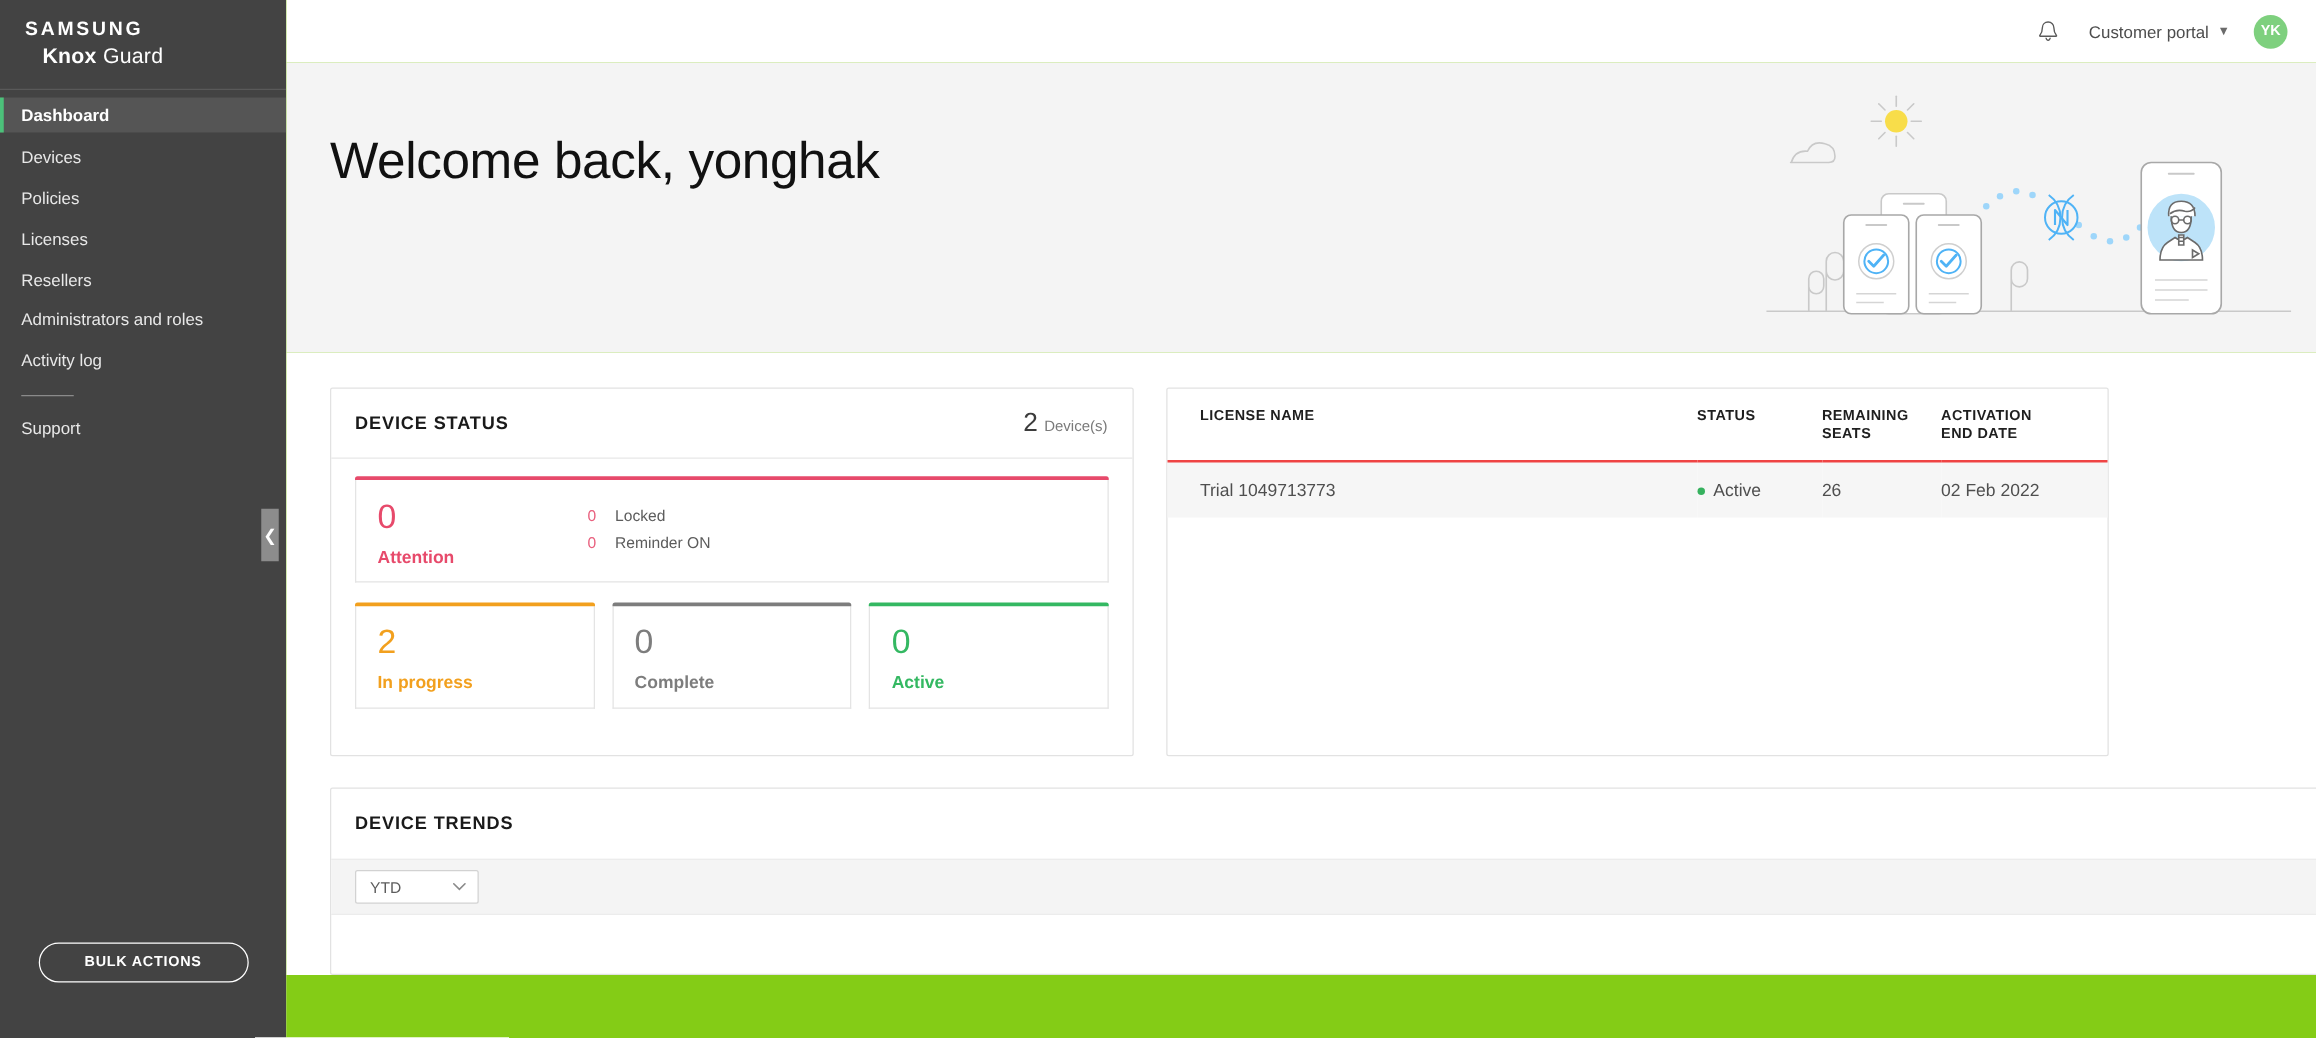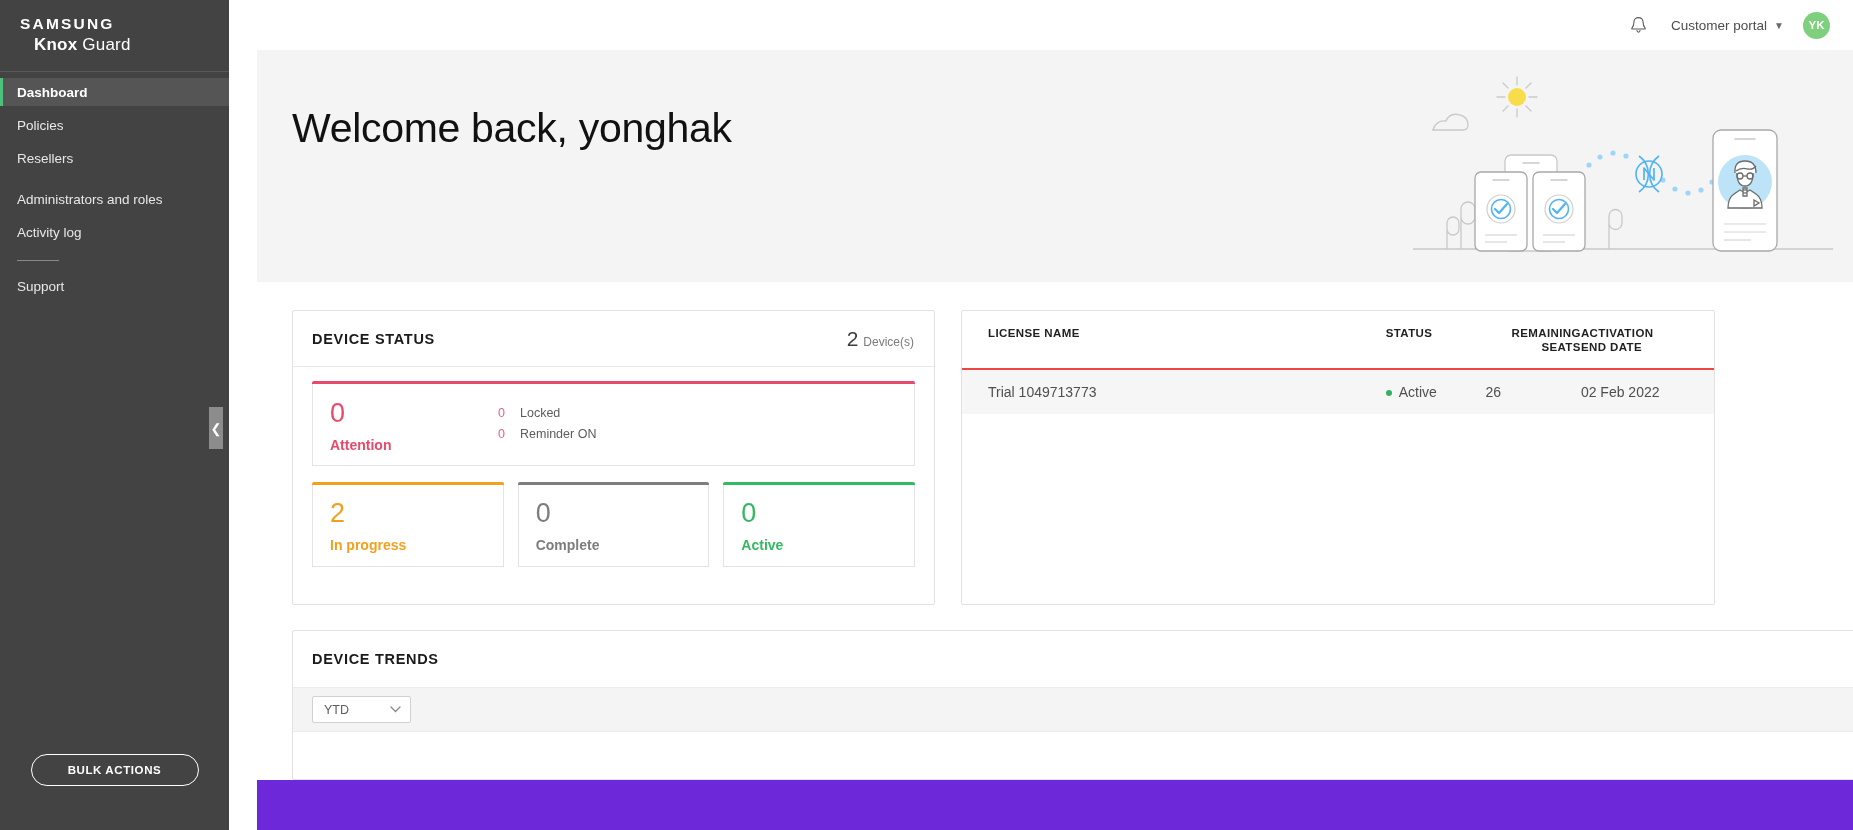--- a/index.html
+++ b/index.html
@@ -95,23 +95,22 @@
     font-size: 13px;
     cursor: pointer;
     z-index: 5;
   }
 
   
   .main {
     flex: 1 1 auto;
     height: 830px;
     position: relative;
-    background: #6d28d9;
+    background: #84cc16;
     overflow: hidden;
-    margin-left: 28px;
   }
   .topbar {
     height: 50px;
     background: #ffffff;
     display: flex; align-items: center; justify-content: flex-end;
     padding-right: 23px;
     gap: 0px;
   }
   .bell {
     width: 26px; height: 26px;
@@ -243,21 +242,21 @@
     font-size: 11.5px;
     font-weight: 700;
     color: #1f1f1f;
     letter-spacing: 0.4px;
     padding: 15px 0 14px 0;
     vertical-align: top;
     line-height: 14px;
   }
   .lic-table th.c-name { padding-left: 26px; width: 382px; }
   .lic-table th.c-status { width: 90px; }
-  .lic-table th.c-seats { width: 86px; text-align: right; }
+  .lic-table th.c-seats { width: 86px; }
   .lic-table th.c-date { width: 120px; }
   .lic-table tbody tr { background: #f6f6f6; }
   .lic-table td {
     font-size: 14px;
     color: #4f4f4f;
     padding: 14px 0 14px 0;
     border-top: 2px solid #ef4444;
   }
   .lic-table td.c-name { padding-left: 26px; }
   .status-dot {
@@ -308,26 +307,32 @@
       <div class="brand-knox"><b>Knox</b><span class="guard">Guard</span></div>
     </div>
 
     <div class="nav-sep"></div>
 
     <div class="nav nav-list">
       <div class="nav-item active">
         <span>Dashboard</span>
       </div>
       <div class="nav-item" style="margin-top:5px;">
+        <span>Devices</span>
+      </div>
+      <div class="nav-item" style="margin-top:5px;">
         <span>Policies</span>
+      </div>
+      <div class="nav-item" style="margin-top:5px;">
+        <span>Licenses</span>
       </div>
       <div class="nav-item" style="margin-top:5px;">
         <span>Resellers</span>
       </div>
-      <div class="nav-item" style="margin-top:13px;">
+      <div class="nav-item" style="margin-top:3px;">
         <span>Administrators and roles</span>
       </div>
       <div class="nav-item" style="margin-top:5px;">
         <span>Activity log</span>
       </div>
 
       <div class="nav-divider"></div>
 
       <div class="nav-item">
         <span>Support</span>

